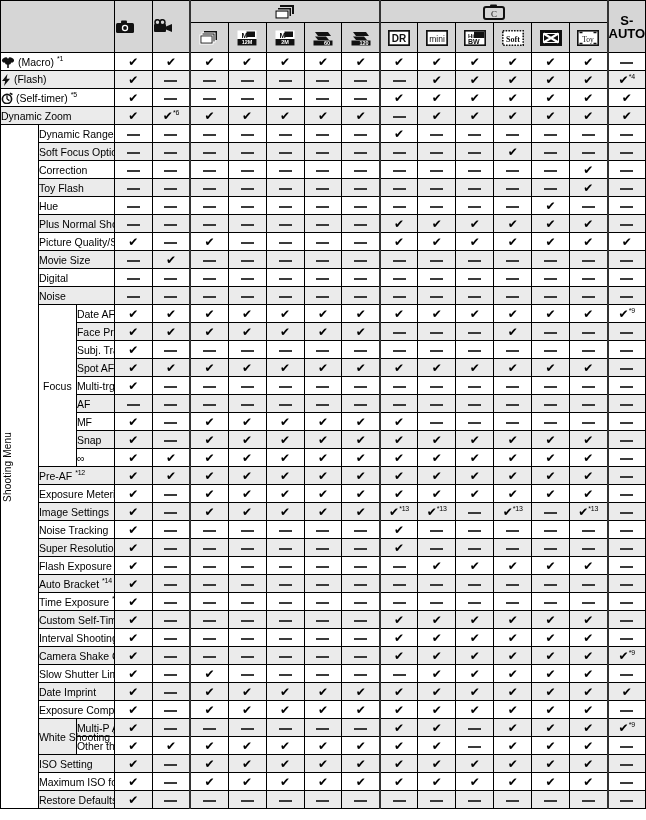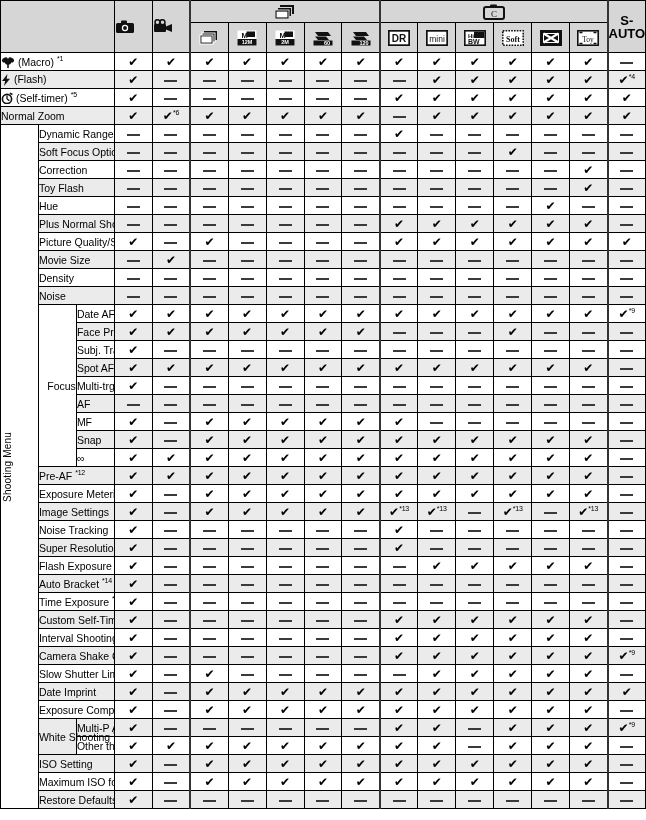--- a/index.html
+++ b/index.html
@@ -37,21 +37,21 @@
     transform:rotate(180deg);
     font-size:10px;
     letter-spacing:.2px;
     white-space:nowrap;
     display:block;
     text-align:center;
     line-height:14px;
   }
 
   
-  td.lbl1{ width:115px; padding:0 0 0 4px; text-align:right; white-space:nowrap;}
+  td.lbl1{ width:115px; padding:0 0 0 4px; text-align:center; white-space:nowrap;}
   td.lbl2{ width:115px; padding:0 0 0 4px; text-align:left; white-space:nowrap;}
   td.lblwide{ padding:0 0 0 4px; text-align:left; white-space:nowrap;}
   td.lblfull{ padding:0 0 0 2px; text-align:left; white-space:nowrap;}
 
   
   td.d{ width:30px; text-align:center; height:18px; position:relative;}
   td.d.last{ width:32px;}
 
   
   tr.alt > td{ background:#ebebeb; }
@@ -219,21 +219,21 @@
           <td class="d gsep-r"><span class="dash"></span></td>
           <td class="d"><span class="chk">✔</span></td>
           <td class="d"><span class="chk">✔</span></td>
           <td class="d"><span class="chk">✔</span></td>
           <td class="d"><span class="chk">✔</span></td>
           <td class="d"><span class="chk">✔</span></td>
           <td class="d gsep-r"><span class="chk">✔</span></td>
           <td class="d last"><span class="chk">✔</span></td>
         </tr>
         <tr class="alt">
-          <td class="lblfull" colspan="3"><span>Normal Zoom</span></td>
+          <td class="lblfull" colspan="3"><span>Dynamic Zoom</span></td>
           <td class="d"><span class="chk">✔</span></td>
           <td class="d gsep-r"><span class="chk">✔</span><span class="fn">*6</span></td>
           <td class="d"><span class="chk">✔</span></td>
           <td class="d"><span class="chk">✔</span></td>
           <td class="d"><span class="chk">✔</span></td>
           <td class="d"><span class="chk">✔</span></td>
           <td class="d gsep-r"><span class="chk">✔</span></td>
           <td class="d"><span class="dash"></span></td>
           <td class="d"><span class="chk">✔</span></td>
           <td class="d"><span class="chk">✔</span></td>
@@ -375,21 +375,21 @@
           <td class="d gsep-r"><span class="dash"></span></td>
           <td class="d"><span class="dash"></span></td>
           <td class="d"><span class="dash"></span></td>
           <td class="d"><span class="dash"></span></td>
           <td class="d"><span class="dash"></span></td>
           <td class="d"><span class="dash"></span></td>
           <td class="d gsep-r"><span class="dash"></span></td>
           <td class="d last"><span class="dash"></span></td>
         </tr>
         <tr class="norm">
-          <td class="lblwide" colspan="2"><span>Density</span></td>
+          <td class="lblwide" colspan="2"><span>Digital</span></td>
           <td class="d"><span class="dash"></span></td>
           <td class="d gsep-r"><span class="dash"></span></td>
           <td class="d"><span class="dash"></span></td>
           <td class="d"><span class="dash"></span></td>
           <td class="d"><span class="dash"></span></td>
           <td class="d"><span class="dash"></span></td>
           <td class="d gsep-r"><span class="dash"></span></td>
           <td class="d"><span class="dash"></span></td>
           <td class="d"><span class="dash"></span></td>
           <td class="d"><span class="dash"></span></td>

